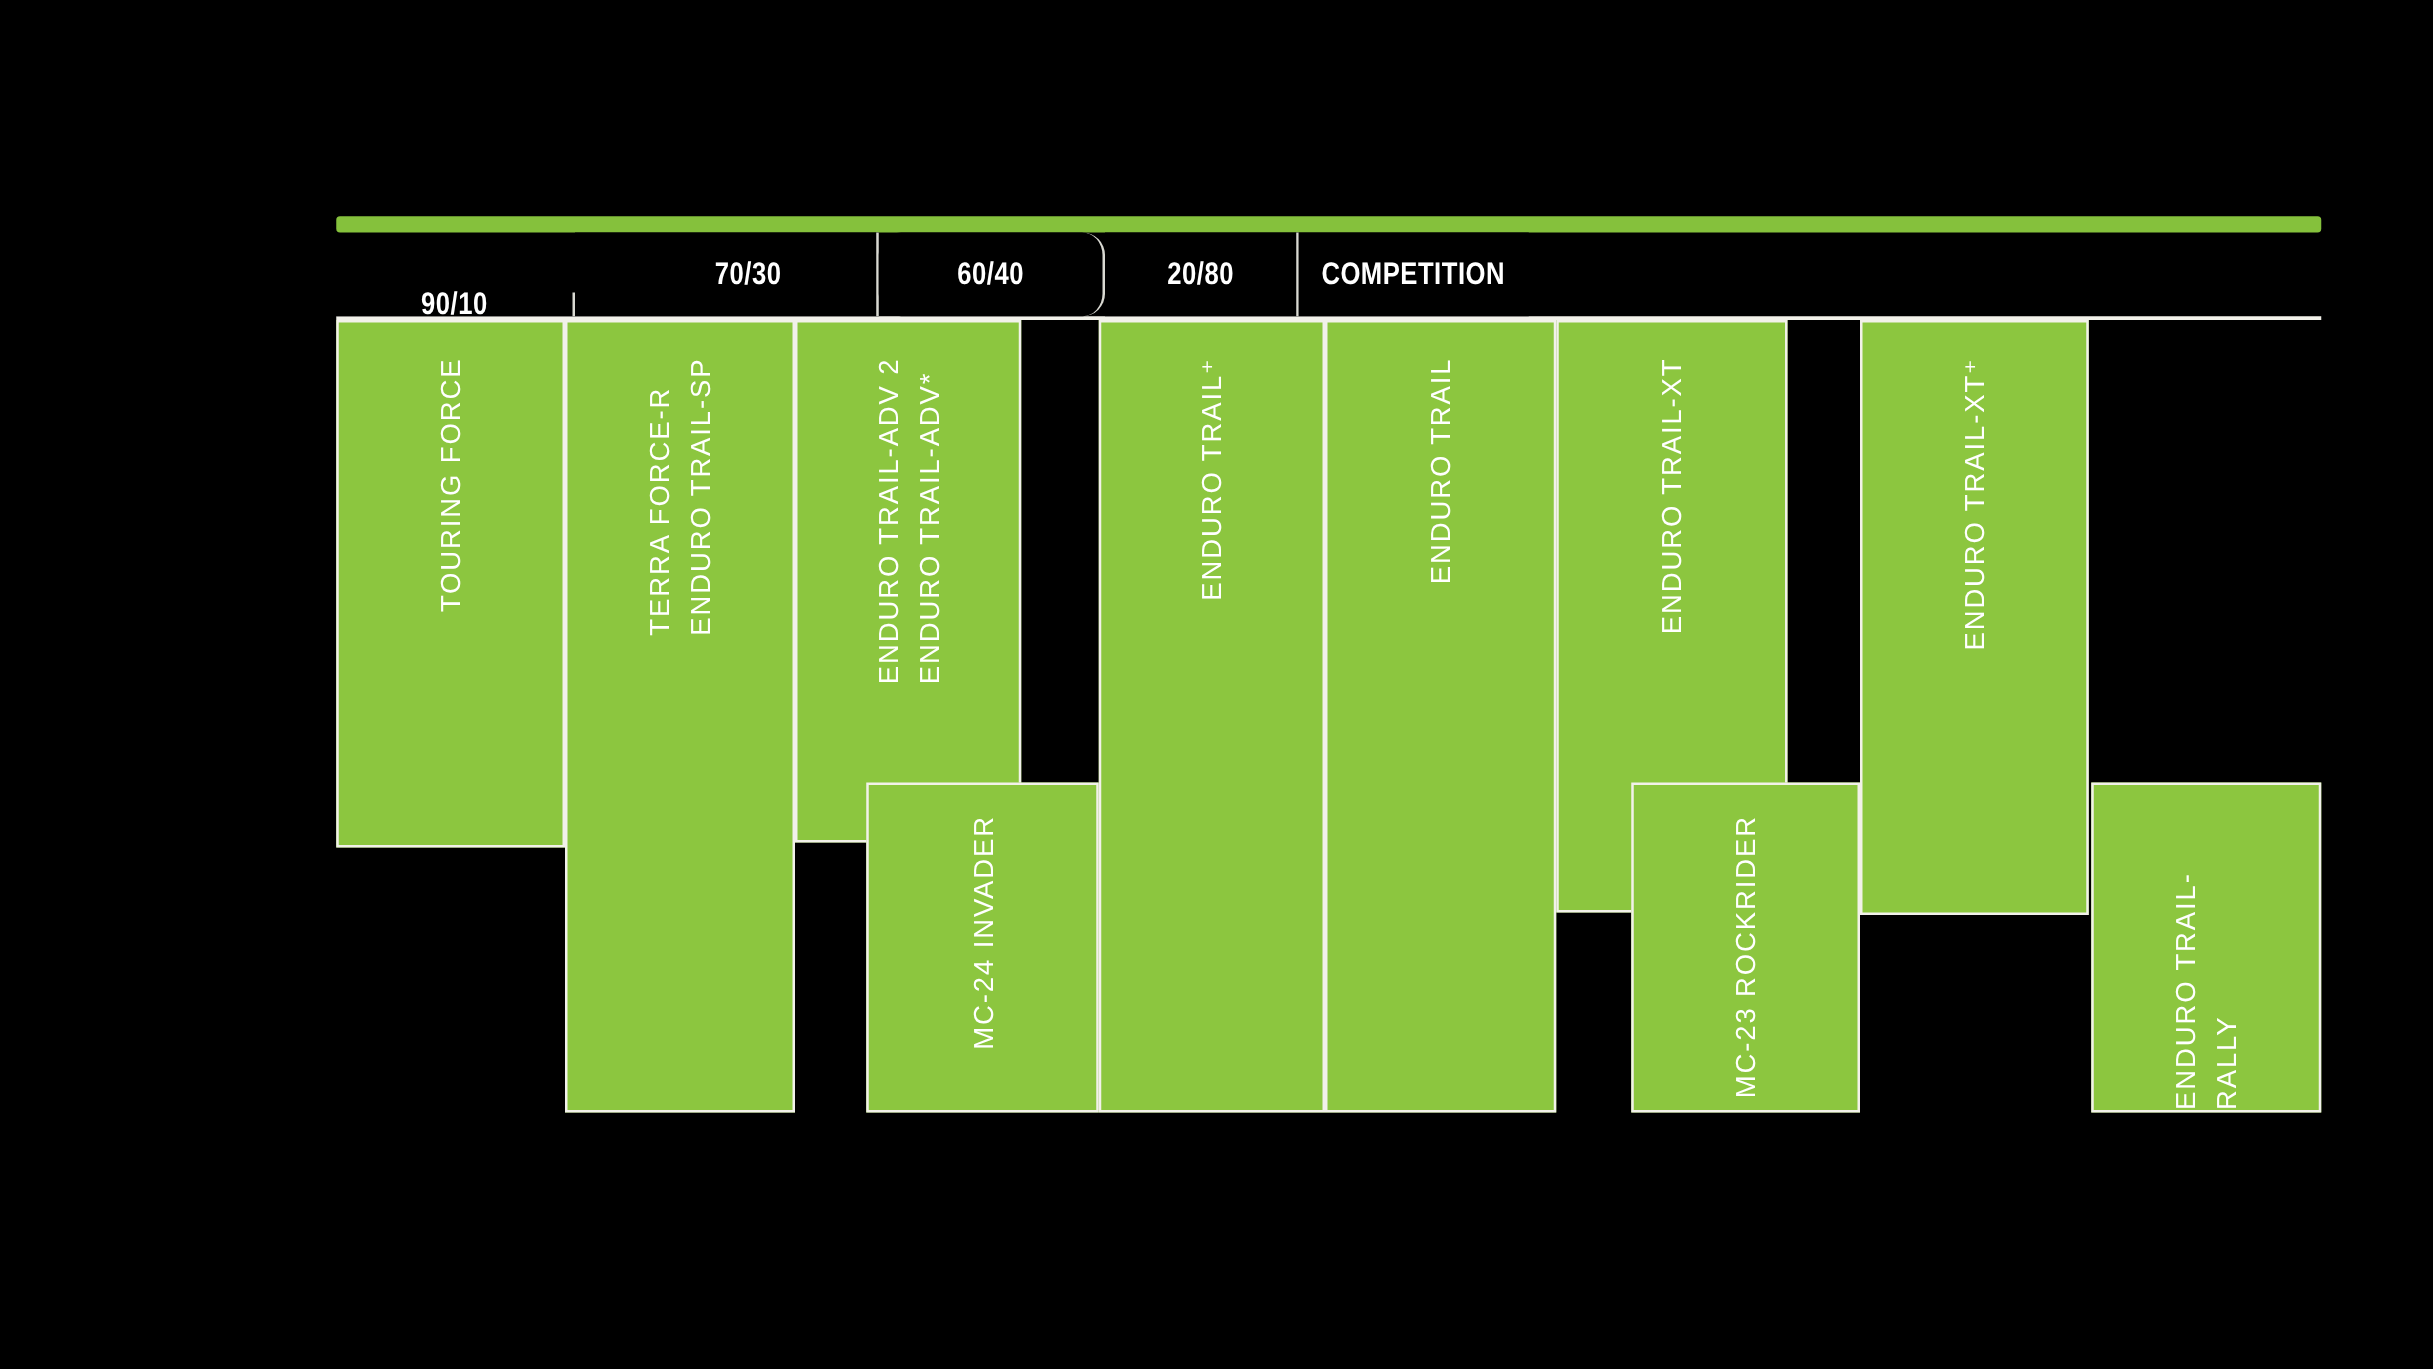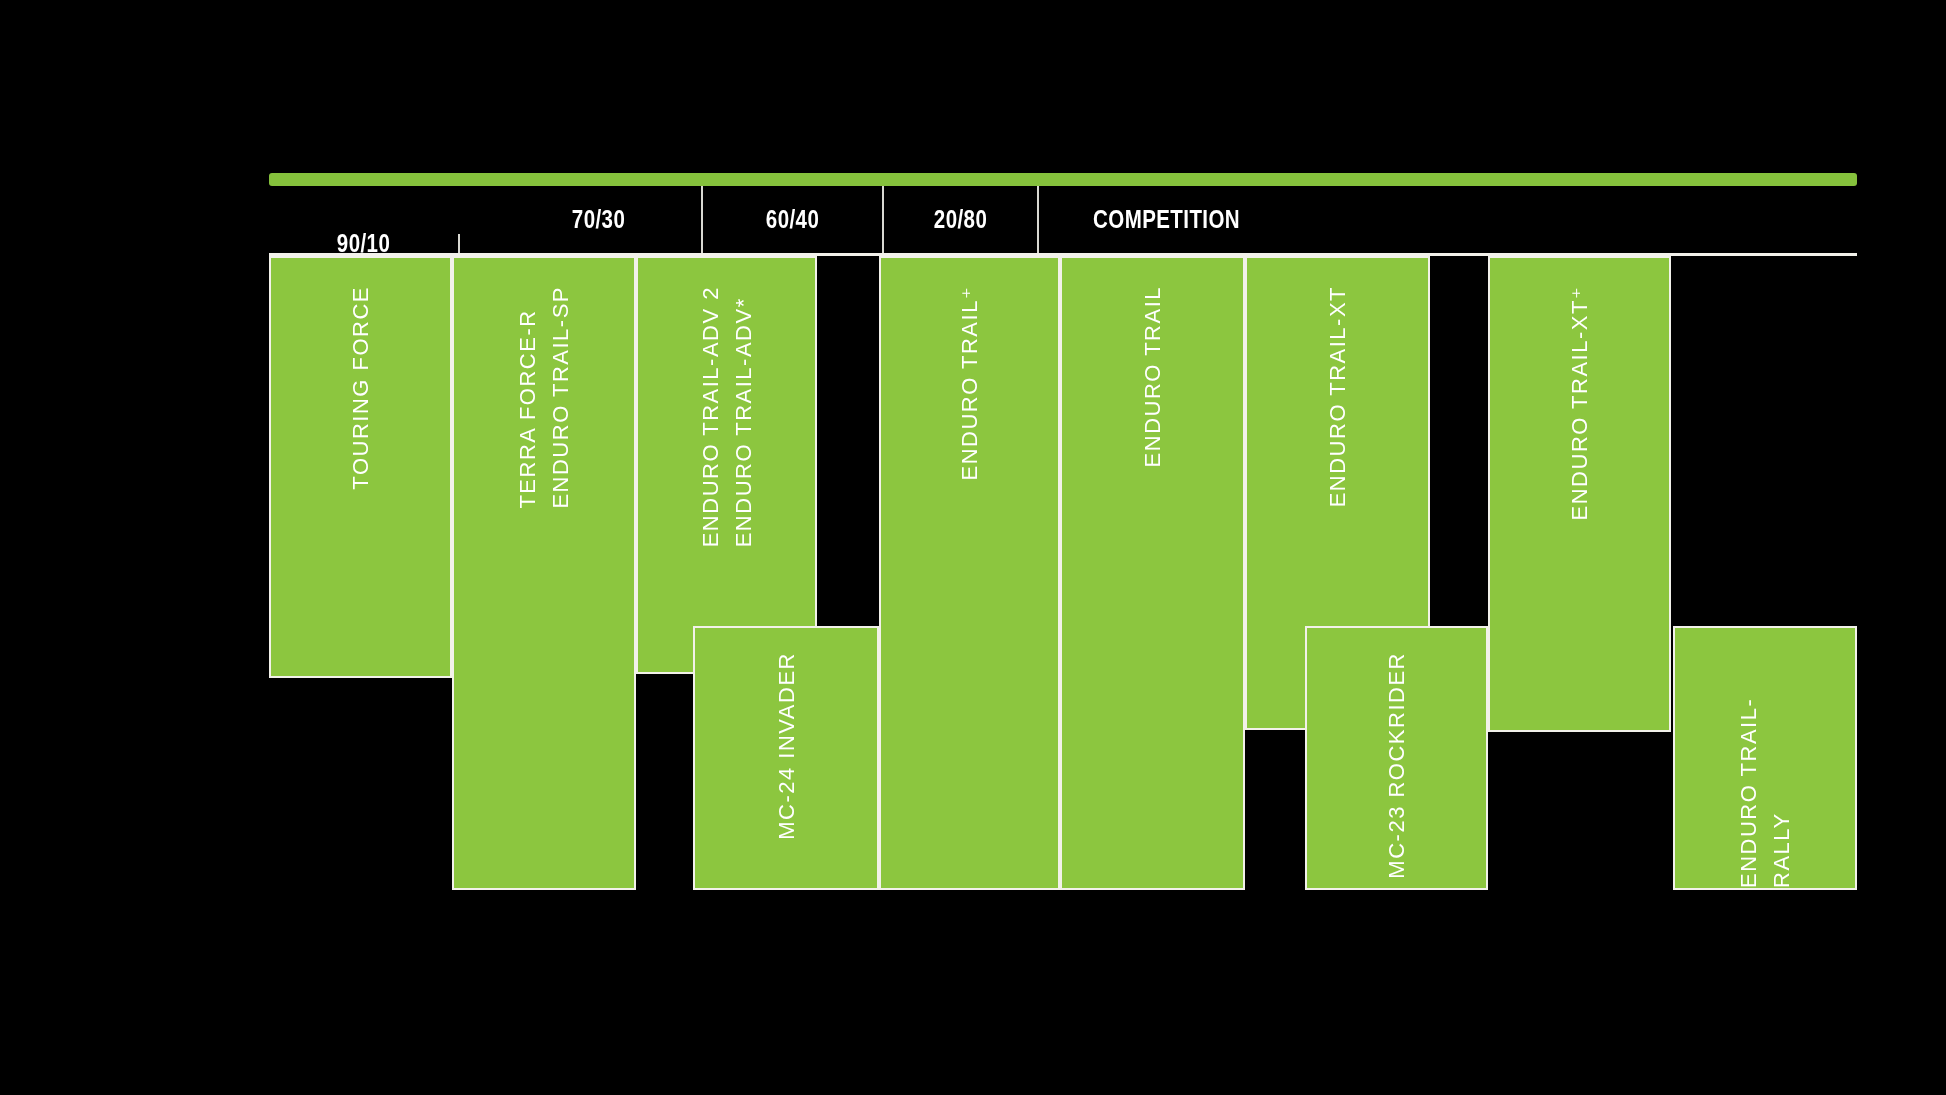--- a/index.html
+++ b/index.html
@@ -22,23 +22,23 @@
     border-bottom:3px solid #F2F1EA;
     box-sizing:content-box;
   }
   .ratio-cell{
     display:flex;align-items:center;justify-content:center;
     color:#fff;font-weight:bold;font-size:25px;
     border-right:2px solid #D9D9D2;
     box-sizing:border-box;
     background:#000;
   }
-  .ratio-cell:last-child{border-right:none;margin-left:36px;}
+  .ratio-cell:last-child{border-right:none;}
   .ratio-cell .condensed{display:inline-block;transform:scaleX(0.82);white-space:nowrap;letter-spacing:0.5px;}
-  .c0{width:183px;} .c1{width:191px;margin-top:48px;} .c2{width:243px;padding-left:36px;} .c3{width:181px;}
+  .c0{width:183px;} .c1{width:191px;margin-top:48px;} .c2{width:243px;padding-left:36px;} .c3{width:181px;border-radius:18px;}
   .c4{width:185px;} .c5{width:243px;} .c6{width:155px;} .c7{width:184px;}
 
   
   .block{
     position:absolute;
     background:#8CC63F;
     border:2px solid #F2F1EA;
     box-sizing:border-box;
     display:flex;justify-content:center;align-items:flex-start;
     z-index:1;

